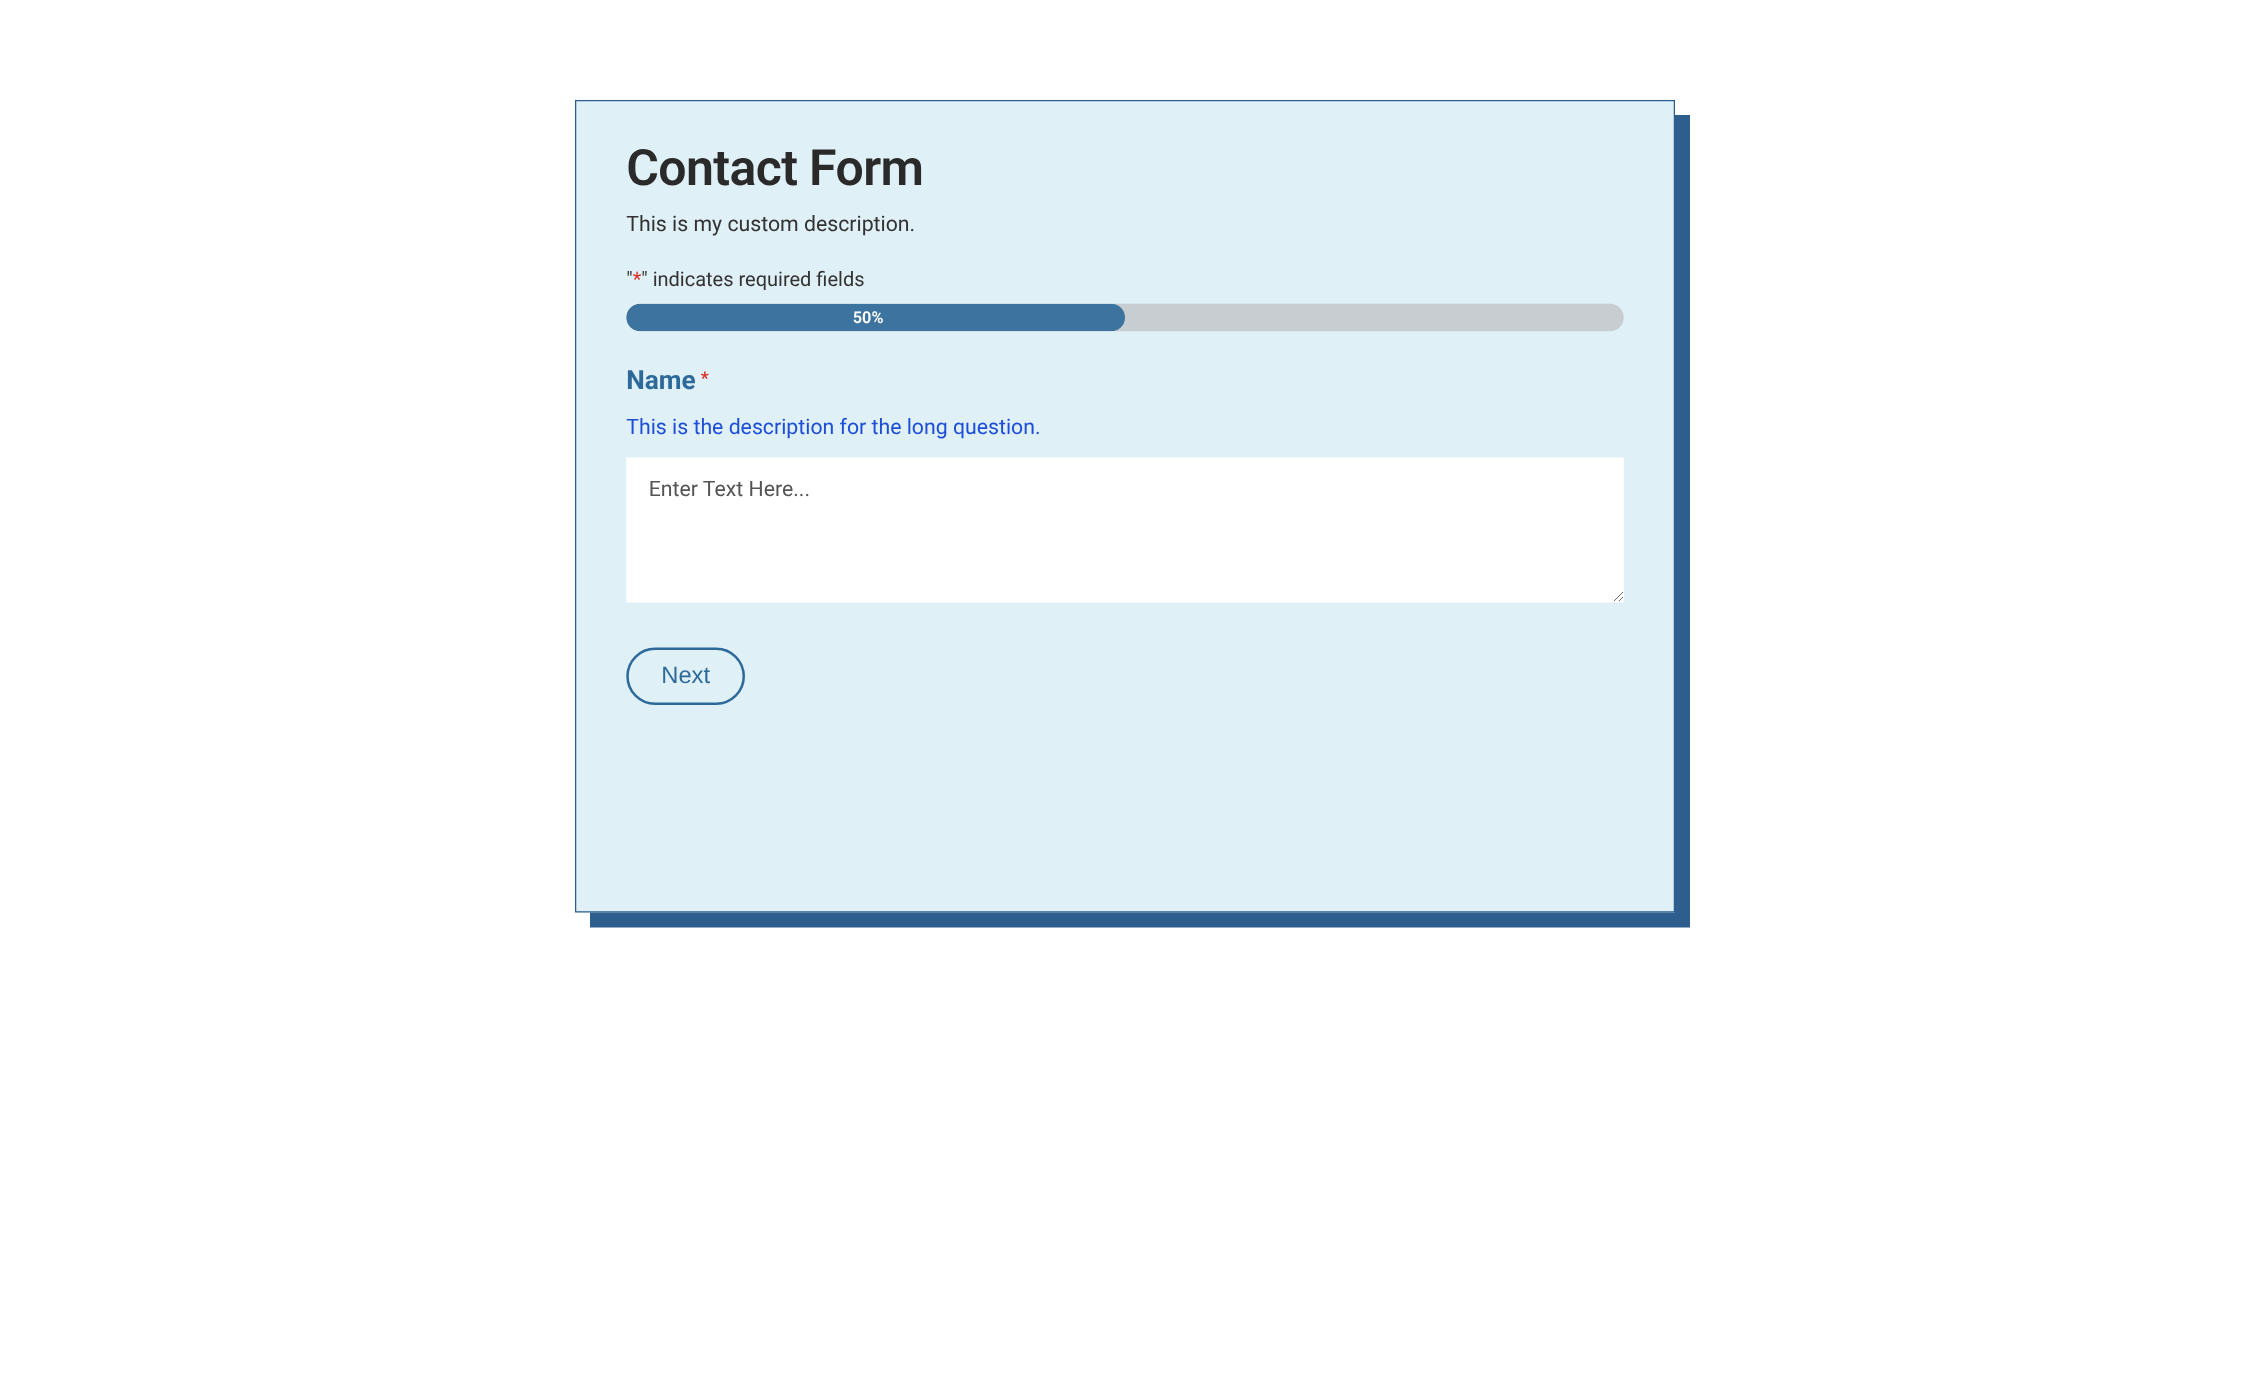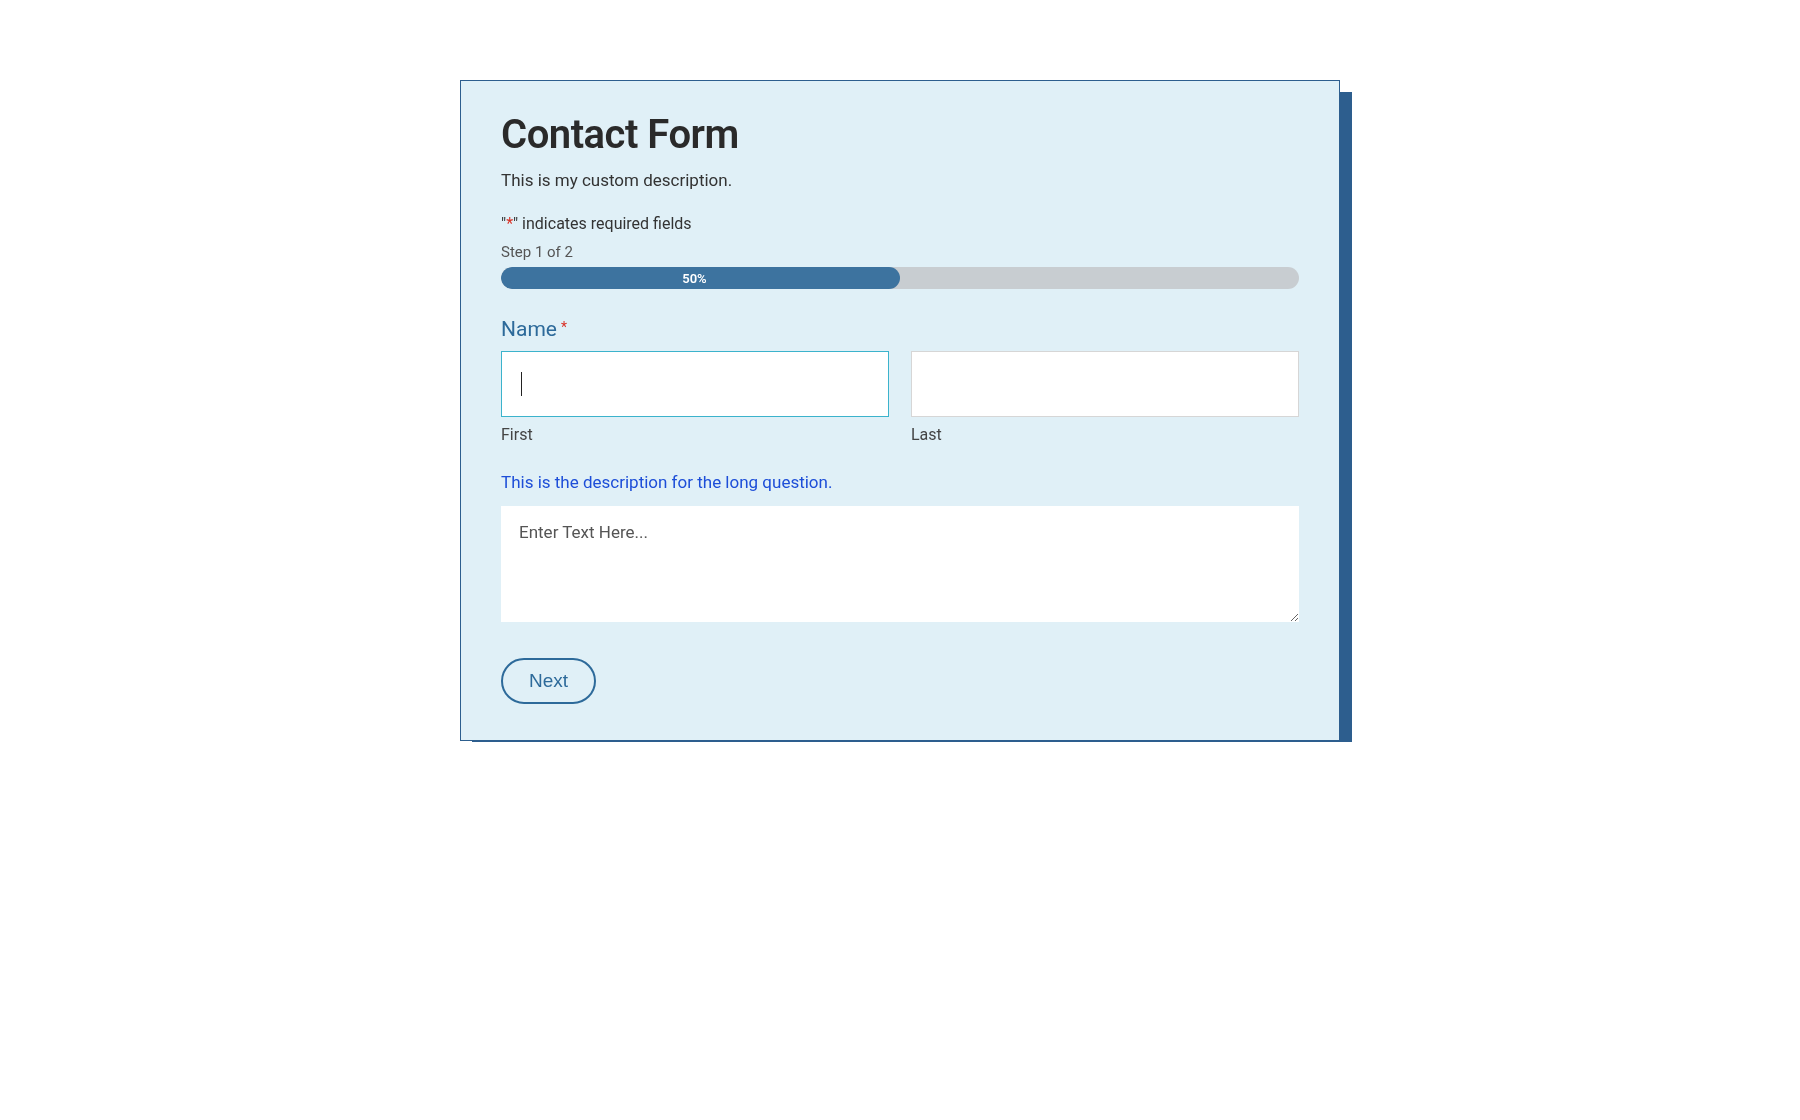--- a/index.html
+++ b/index.html
@@ -82,21 +82,21 @@
       width: 50%;
     }
     .progress-label {
       color: #fff;
       font-size: 13px;
       font-weight: 600;
       padding-right: 12px;
     }
     .field-label {
       font-size: 21px;
-      font-weight: 400;
+      font-weight: 700;
       color: #2d6a9a;
       margin-bottom: 10px;
     }
     .field-label .req {
       color: #d93025;
       font-size: 14px;
       margin-left: 4px;
       vertical-align: top;
       position: relative;
       top: 2px;
@@ -180,45 +180,31 @@
   <div class="form-shadow"></div>
   <div class="form-container">
 
     <h1 class="form-title">Contact Form</h1>
     <p class="form-description">This is my custom description.</p>
 
     <p class="required-note">
       <span>"</span><span class="asterisk">*</span><span>" indicates required fields</span>
     </p>
 
-    <div class="step-label">Step 1 of 2</div>
 
     <div class="progress-bar">
       <div class="progress-fill" style="width: 50%;">
         <span class="progress-label">50%</span>
       </div>
     </div>
 
     <div class="field-label">
       <span>Name</span><span class="req">*</span>
     </div>
 
-    <div class="name-row">
-      <div class="name-col">
-        <div class="input-wrap">
-          <input type="text" class="focused" value="" style="">
-          <span class="cursor-line"></span>
-        </div>
-        <div class="sublabel">First</div>
-      </div>
-      <div class="name-col">
-        <input type="text" value="" style="">
-        <div class="sublabel">Last</div>
-      </div>
-    </div>
 
     <div class="field-desc">This is the description for the long question.</div>
     <textarea placeholder="Enter Text Here..." style=""></textarea>
 
     <div>
       <button class="next-btn">Next</button>
     </div>
 
   </div>
 </div>

